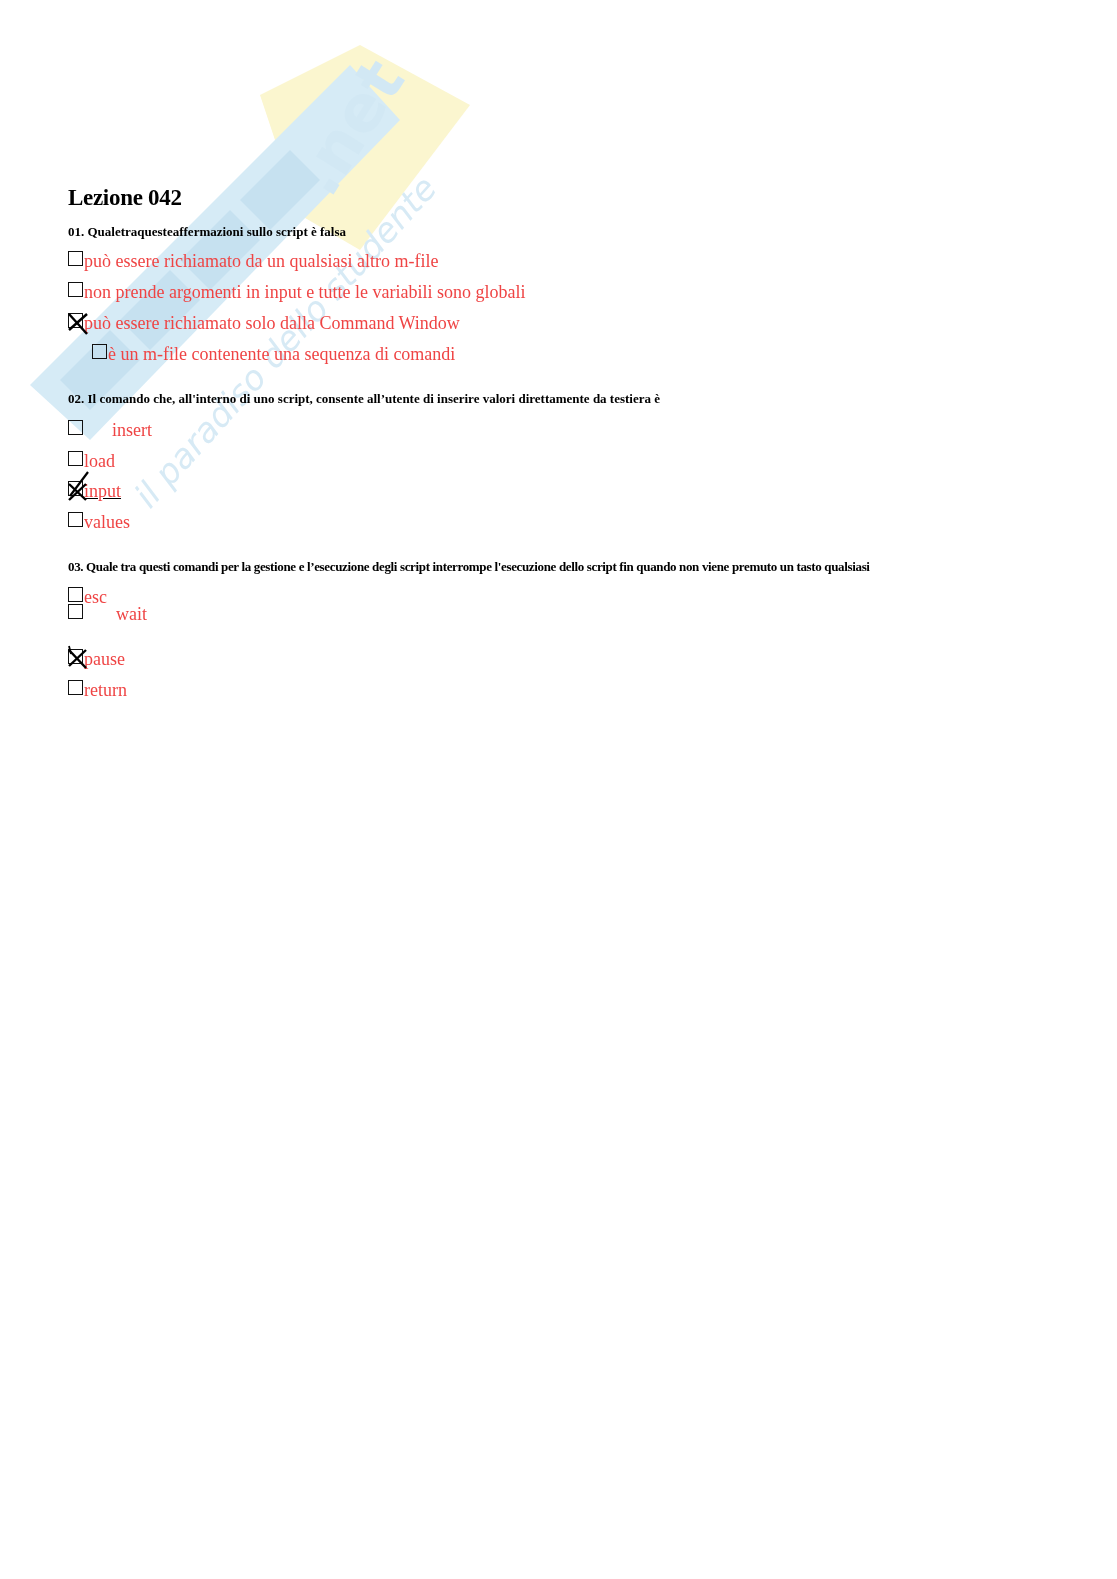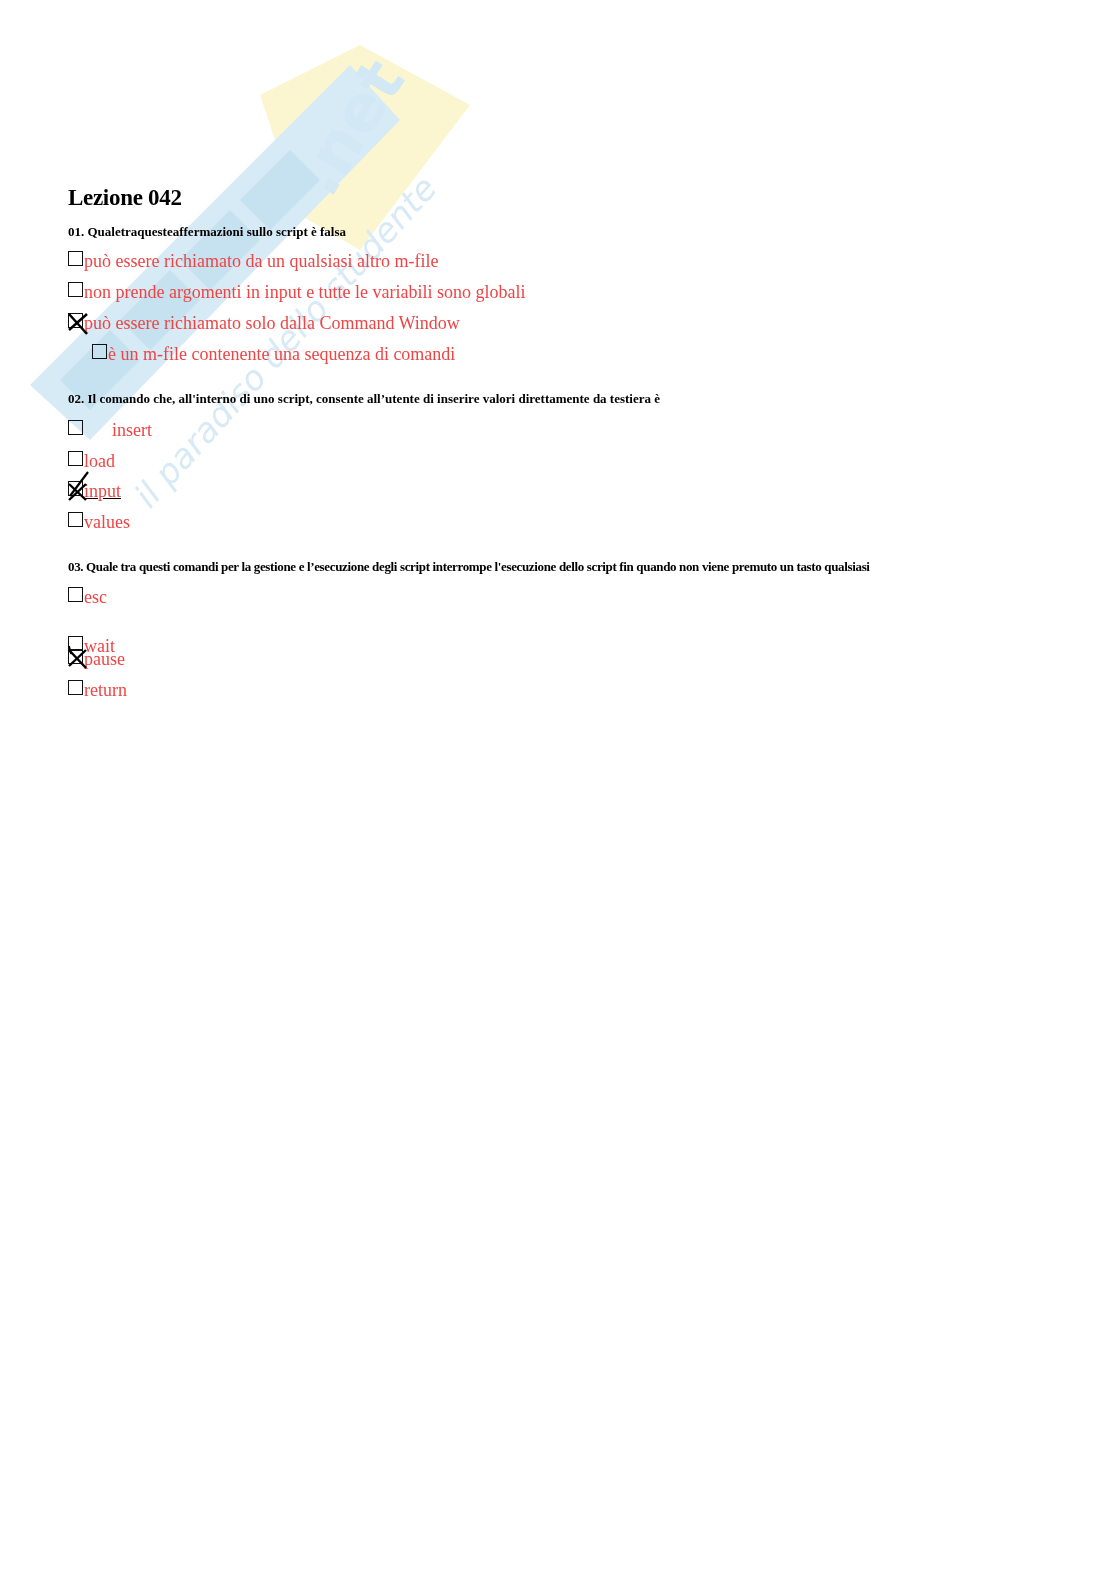--- a/index.html
+++ b/index.html
@@ -166,21 +166,21 @@
       <span class="option-label">values</span>
     </div>
   </div>
 
   <div class="question q3" style="top:557px;">
     <p class="question-text">03. Quale tra questi comandi per la gestione e l’esecuzione degli script interrompe l'esecuzione dello script fin quando non viene premuto un tasto qualsiasi</p>
     <div class="option" style="top:27px;">
       <span class="checkbox"></span>
       <span class="option-label">esc</span>
     </div>
-    <div class="option" style="top:76px;">
+    <div class="option" style="top:44px;gap:32px;">
       <span class="checkbox"></span>
       <span class="option-label">wait</span>
     </div>
     <div class="option" style="top:89px;">
       <span class="checkbox">
         <svg viewBox="0 0 24 30">
           <line x1="3" y1="10" x2="20" y2="28" stroke="#000" stroke-width="2.4"></line>
           <line x1="20" y1="10" x2="3" y2="26" stroke="#000" stroke-width="2.4"></line>
           <line x1="3" y1="6" x2="5" y2="14" stroke="#000" stroke-width="1.8"></line>
         </svg>

